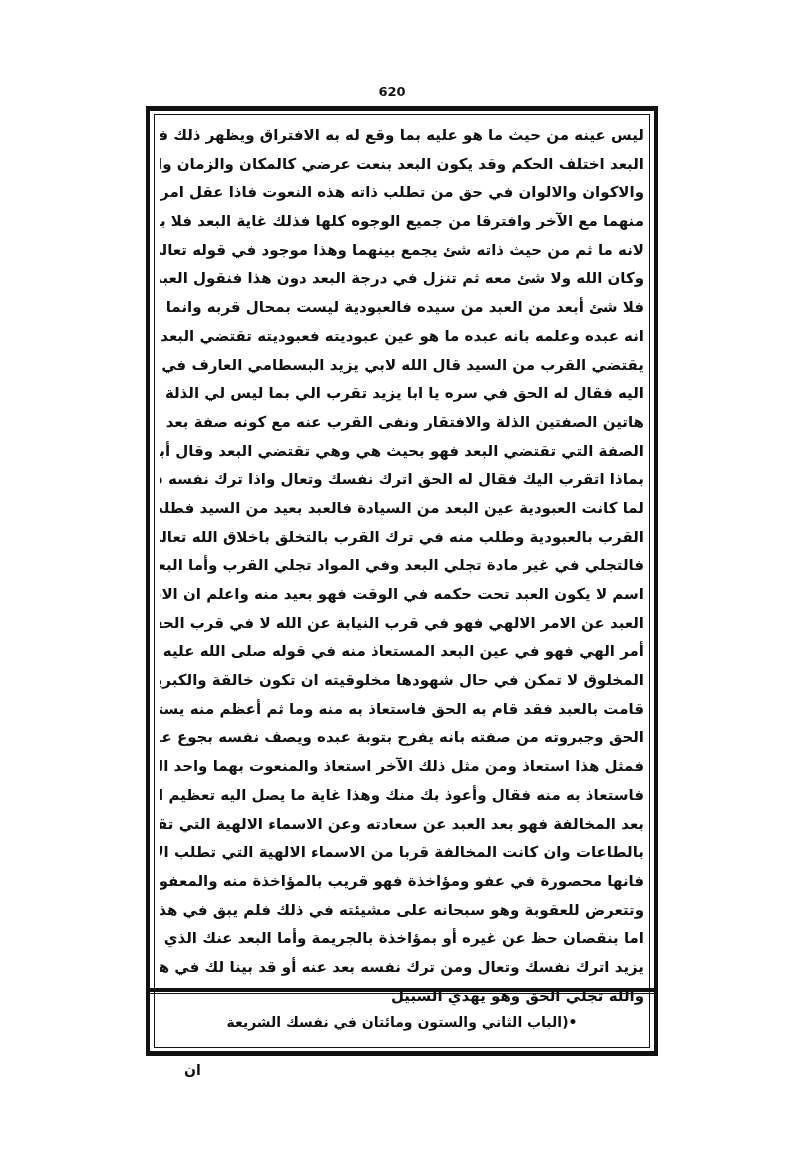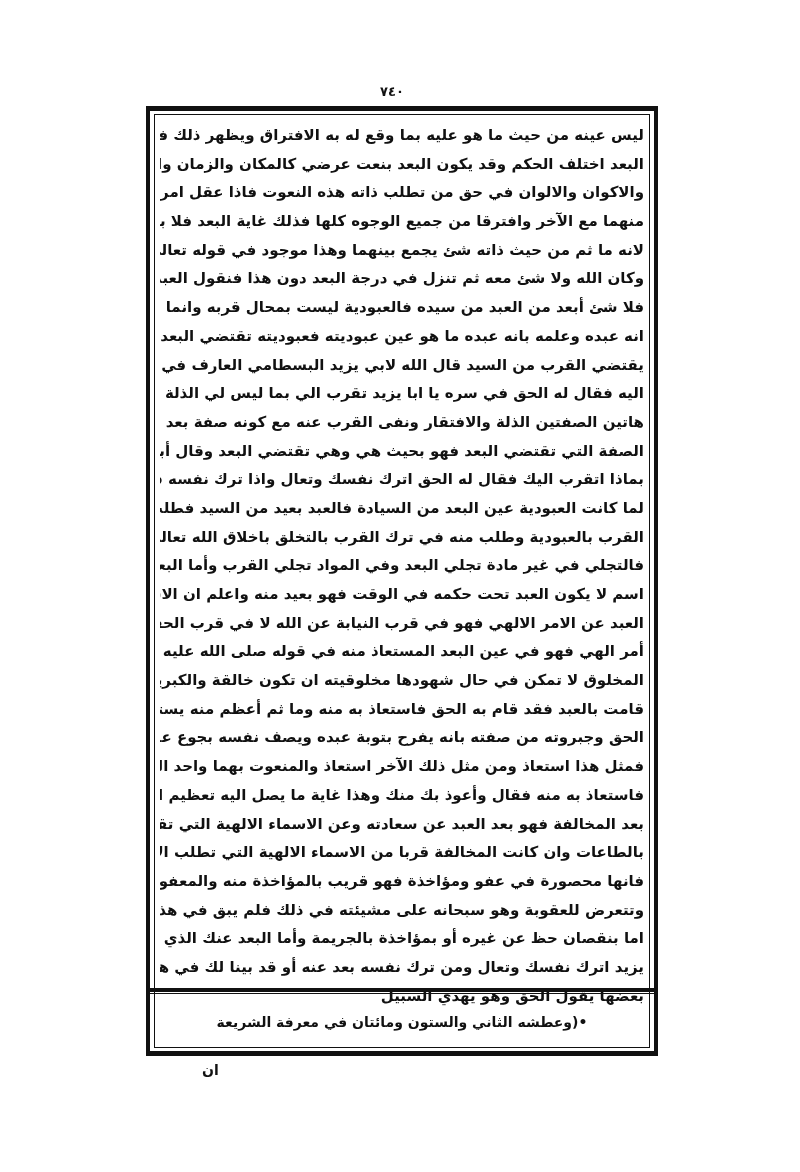--- a/index.html
+++ b/index.html
@@ -43,28 +43,28 @@
       border-top: 1px solid #111; height: 0;
     }
     .heading-box {
       position: absolute; left: 0; right: 0; top: 888px; bottom: 0;
       direction: rtl; text-align: center;
     }
     .heading-line {
       font-size: 14px; font-weight: bold; line-height: 26px; height: 26px;
     }
     .catchword {
-      position: absolute; left: 202px; top: 1062px;
+      position: absolute; left: 184px; top: 1062px;
       font-size: 14px; font-weight: bold; direction: rtl;
     }
   </style>
 </head>
 <body>
 
-<div class="page-number">٧٤٠</div>
+<div class="page-number">620</div>
 
 <div class="frame">
   <div class="frame-inner"></div>
 
   <div class="body-text">
     <div class="line">ليس عينه من حيث ما هو عليه بما وقع له به الافتراق ويظهر ذلك في حدود الاشياء واذا وقع</div>
     <div class="line">البعد اختلف الحكم وقد يكون البعد بنعت عرضي كالمكان والزمان والحد والمقدار</div>
     <div class="line">والاكوان والالوان في حق من تطلب ذاته هذه النعوت فاذا عقل امر ان لا اجتماع بين واحد</div>
     <div class="line">منهما مع الآخر وافترقا من جميع الوجوه كلها فذلك غاية البعد فلا بعد من العالم من الله</div>
     <div class="line">لانه ما ثم من حيث ذاته شئ يجمع بينهما وهذا موجود في قوله تعالى والله غني عن العالمين</div>
@@ -86,24 +86,24 @@
     <div class="line">قامت بالعبد فقد قام به الحق فاستعاذ به منه وما ثم أعظم منه يستعاذ به فاستعاذ به فأين كبرياء</div>
     <div class="line">الحق وجبروته من صفته بانه يفرح بتوبة عبده ويصف نفسه بجوع عبده وعطشه ومرضه</div>
     <div class="line">فمثل هذا استعاذ ومن مثل ذلك الآخر استعاذ والمنعوت بهما واحد العين وهو الله تعالى</div>
     <div class="line">فاستعاذ به منه فقال وأعوذ بك منك وهذا غاية ما يصل اليه تعظيم المحدث لجناب الله تعالى وأما</div>
     <div class="line">بعد المخالفة فهو بعد العبد عن سعادته وعن الاسماء الالهية التي تقتضيها الموافقة في القرب</div>
     <div class="line">بالطاعات وان كانت المخالفة قربا من الاسماء الالهية التي تطلب الاكوان من حيث التكليف</div>
     <div class="line">فانها محصورة في عفو ومؤاخذة فهو قريب بالمؤاخذة منه والمعفو عنه فالمخالفة تطلب الرحمة</div>
     <div class="line">وتتعرض للعقوبة وهو سبحانه على مشيئته في ذلك فلم يبق في هذا المخالفة الا البعد عن سعادته</div>
     <div class="line">اما بنقصان حظ عن غيره أو بمؤاخذة بالجريمة وأما البعد عنك الذي ذكرته الطائفة فهو قوله لابي</div>
     <div class="line">يزيد اترك نفسك وتعال ومن ترك نفسه بعد عنه أو قد بينا لك في هذا الباب معنى هذا القول</div>
-    <div class="line last">بعضها يقول الحق وهو يهدي السبيل</div>
+    <div class="line last">والله تجلي الحق وهو يهدي السبيل</div>
   </div>
 
   <div class="divider"></div>
   <div class="divider-inner"></div>
 
   <div class="heading-box">
-    <div class="heading-line" style="margin-top:10px;">•(وعطشه الثاني والستون ومائتان في معرفة الشريعة</div>
+    <div class="heading-line" style="margin-top:10px;">•(الباب الثاني والستون ومائتان في نفسك الشريعة</div>
   </div>
 </div>
 
 <div class="catchword">ان</div>
 
 </body></html>

